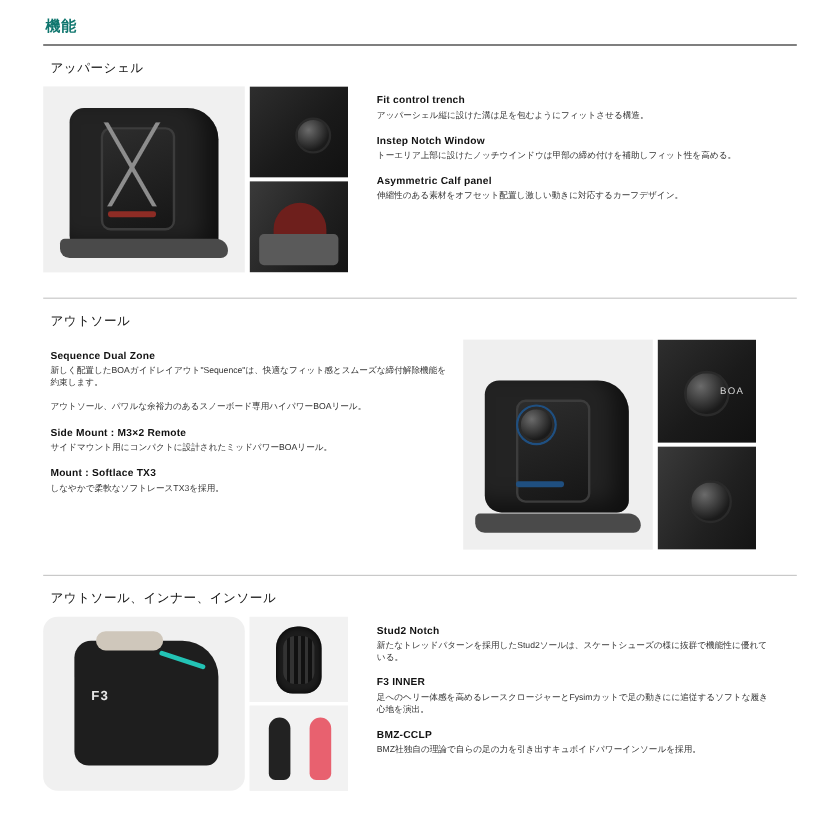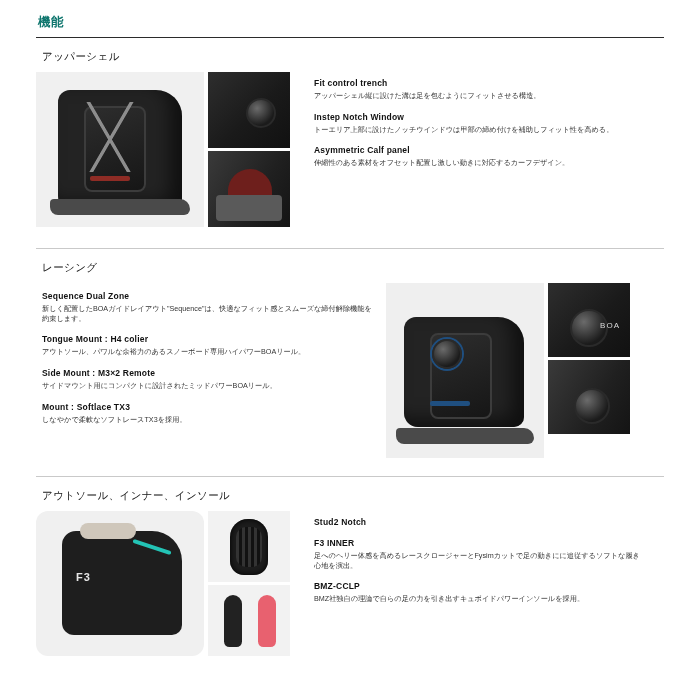--- a/index.html
+++ b/index.html
@@ -95,21 +95,21 @@
     height: 175px;
     background: #efefef;
     margin-right: 4px;
   }
   .s2 .side-stack {
     display: flex;
     flex-direction: column;
   }
   .s2 .side-photo {
     width: 82px;
-    height: 74px;
+    height: 86px;
     background: #f1f1f1;
     margin-bottom: 3px;
   }
   
   .s3 .main-photo {
     width: 168px;
     height: 145px;
     background: #f0f0f0;
     margin-right: 4px;
     border-radius: 12px;
@@ -365,29 +365,28 @@
           <p class="feat-name">Asymmetric Calf panel</p>
           <p class="feat-desc">伸縮性のある素材をオフセット配置し激しい動きに対応するカーフデザイン。</p>
         </div>
       </div>
     </div>
   </div>
 
   <hr class="rule thin" style="margin-top:18px;">
 
   <div class="section s2">
-    <h2 class="section-title">レーシング</h2>
+    <h2 class="section-title">アウトソール</h2>
     <div class="section-body">
       <div class="text-col">
         <div class="feat">
           <p class="feat-name">Sequence Dual Zone</p>
           <p class="feat-desc">新しく配置したBOAガイドレイアウト"Sequence"は、快適なフィット感とスムーズな締付解除機能を約束します。</p>
         </div>
         <div class="feat">
-          <p class="feat-name">Tongue Mount : H4 colier</p>
           <p class="feat-desc">アウトソール、パワルな余裕力のあるスノーボード専用ハイパワーBOAリール。</p>
         </div>
         <div class="feat">
           <p class="feat-name">Side Mount : M3×2 Remote</p>
           <p class="feat-desc">サイドマウント用にコンパクトに設計されたミッドパワーBOAリール。</p>
         </div>
         <div class="feat">
           <p class="feat-name">Mount : Softlace TX3</p>
           <p class="feat-desc">しなやかで柔軟なソフトレースTX3を採用。</p>
         </div>
@@ -438,20 +437,21 @@
             <div class="closeup-mid" style="background:#f2f2f2;"></div>
             <div class="insole-black"></div>
             <div class="insole-pink"></div>
 
           </div>
         </div>
       </div>
       <div class="text-col">
         <div class="feat">
           <p class="feat-name">Stud2 Notch</p>
+          <p class="feat-desc">新たなトレッドパターンを採用したStud2ソールは、スケートシューズの様に抜群で機能性に優れている。</p>
         </div>
         <div class="feat">
           <p class="feat-name">F3 INNER</p>
           <p class="feat-desc">足へのヘリー体感を高めるレースクロージャーとFysimカットで足の動きにに追従するソフトな履き心地を演出。</p>
         </div>
         <div class="feat">
           <p class="feat-name">BMZ-CCLP</p>
           <p class="feat-desc">BMZ社独自の理論で自らの足の力を引き出すキュボイドパワーインソールを採用。</p>
         </div>
       </div>

